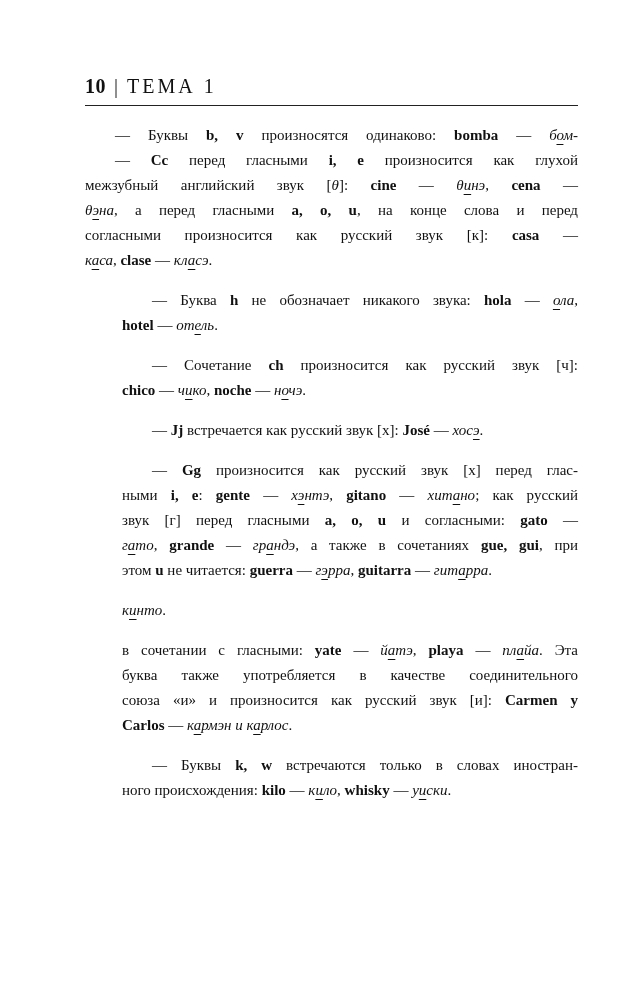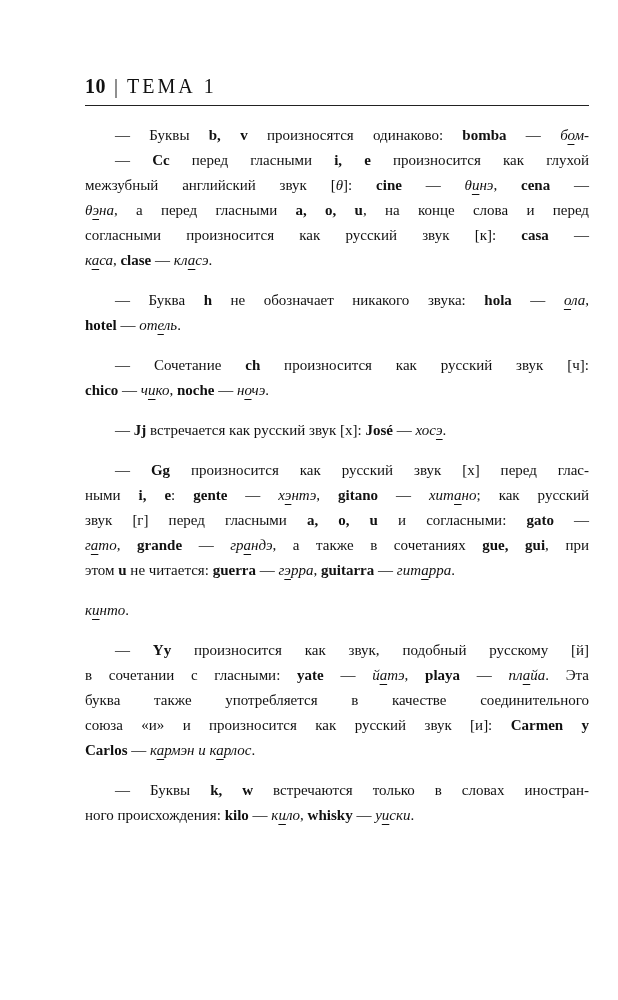--- a/index.html
+++ b/index.html
@@ -3,34 +3,34 @@
 <meta charset="utf-8">
 <style>
   html,body { margin:0; padding:0; background:#ffffff; }
   .page {
     position:relative;
     width:618px; height:1000px;
     background:var(--bg,#ffffff);
     color:var(--fg,#111111);
     font-family:"Liberation Serif", serif;
     box-sizing:border-box;
-    padding:74px 29px 0 85px;
+    padding:74px 40px 0 85px;
     overflow:hidden;
   }
   .header {
     display:flex; align-items:baseline;
     font-size:20px; line-height:24px;
     padding-bottom:7px;
   }
   .page-num { font-weight:bold; letter-spacing:0.5px; }
   .sep { margin:0 9px 0 8px; font-weight:400; color:#222; }
   .title { letter-spacing:3px; }
   .rule { border-top:1.6px solid var(--rule,#222222); margin-bottom:17px; }
   .para { font-size:15px; line-height:25px; }
-  .para.gap { margin-top:15px; }
+  .para.gap { margin-top:15px;margin-left:37px; }
   .line { text-align:justify; }
   .line.just { text-align-last:justify; }
   .line.first { text-indent:30px; }
   .r-b { font-weight:bold; }
   .r-i { font-style:italic; }
   .r-iu {
     font-style:italic;
     text-decoration:underline;
     text-decoration-thickness:1.3px;
     text-underline-offset:3.5px;
@@ -72,21 +72,20 @@
         <div class="line just first"><span>— </span><span class="r-b">Gg</span><span> произносится как русский звук [х] перед глас-</span></div>
         <div class="line just"><span>ными </span><span class="r-b">i, e</span><span>: </span><span class="r-b">gente</span><span> — </span><span class="r-i">х</span><span class="r-iu">э</span><span class="r-i">нтэ</span><span>, </span><span class="r-b">gitano</span><span> — </span><span class="r-i">хит</span><span class="r-iu">а</span><span class="r-i">но</span><span>; как русский</span></div>
         <div class="line just"><span>звук [г] перед гласными </span><span class="r-b">a, o, u</span><span> и согласными: </span><span class="r-b">gato</span><span> —</span></div>
         <div class="line just"><span class="r-i">г</span><span class="r-iu">а</span><span class="r-i">то</span><span>, </span><span class="r-b">grande</span><span> — </span><span class="r-i">гр</span><span class="r-iu">а</span><span class="r-i">ндэ</span><span>, а также в сочетаниях </span><span class="r-b">gue, gui</span><span>, при</span></div>
         <div class="line"><span>этом </span><span class="r-b">u</span><span> не читается: </span><span class="r-b">guerra</span><span> — </span><span class="r-i">г</span><span class="r-iu">э</span><span class="r-i">рра</span><span>, </span><span class="r-b">guitarra</span><span> — </span><span class="r-i">гит</span><span class="r-iu">а</span><span class="r-i">рра</span><span>.</span></div>
       </div>
       <div class="para gap">
         <div class="line"><span class="r-i">к</span><span class="r-iu">и</span><span class="r-i">нто</span><span>.</span></div>
       </div>
       <div class="para gap">
-        <div class="line just first"><span>— </span><span class="r-b">Yy</span><span> произносится как звук, подобный русскому [й]</span></div>
         <div class="line just"><span>в сочетании с гласными: </span><span class="r-b">yate</span><span> — </span><span class="r-i">й</span><span class="r-iu">а</span><span class="r-i">тэ</span><span>, </span><span class="r-b">playa</span><span> — </span><span class="r-i">пл</span><span class="r-iu">а</span><span class="r-i">йа</span><span>. Эта</span></div>
         <div class="line just"><span>буква также употребляется в качестве соединительного</span></div>
         <div class="line just"><span>союза «и» и произносится как русский звук [и]: </span><span class="r-b">Carmen y</span></div>
         <div class="line"><span class="r-b">Carlos</span><span> — </span><span class="r-i">к</span><span class="r-iu">а</span><span class="r-i">рмэн и к</span><span class="r-iu">а</span><span class="r-i">рлос</span><span>.</span></div>
       </div>
       <div class="para gap">
         <div class="line just first"><span>— Буквы </span><span class="r-b">k, w</span><span> встречаются только в словах иностран-</span></div>
         <div class="line"><span>ного происхождения: </span><span class="r-b">kilo</span><span> — </span><span class="r-i">к</span><span class="r-iu">и</span><span class="r-i">ло</span><span>, </span><span class="r-b">whisky</span><span> — </span><span class="r-i">у</span><span class="r-iu">и</span><span class="r-i">ски</span><span>.</span></div>
       </div>
     </div>

